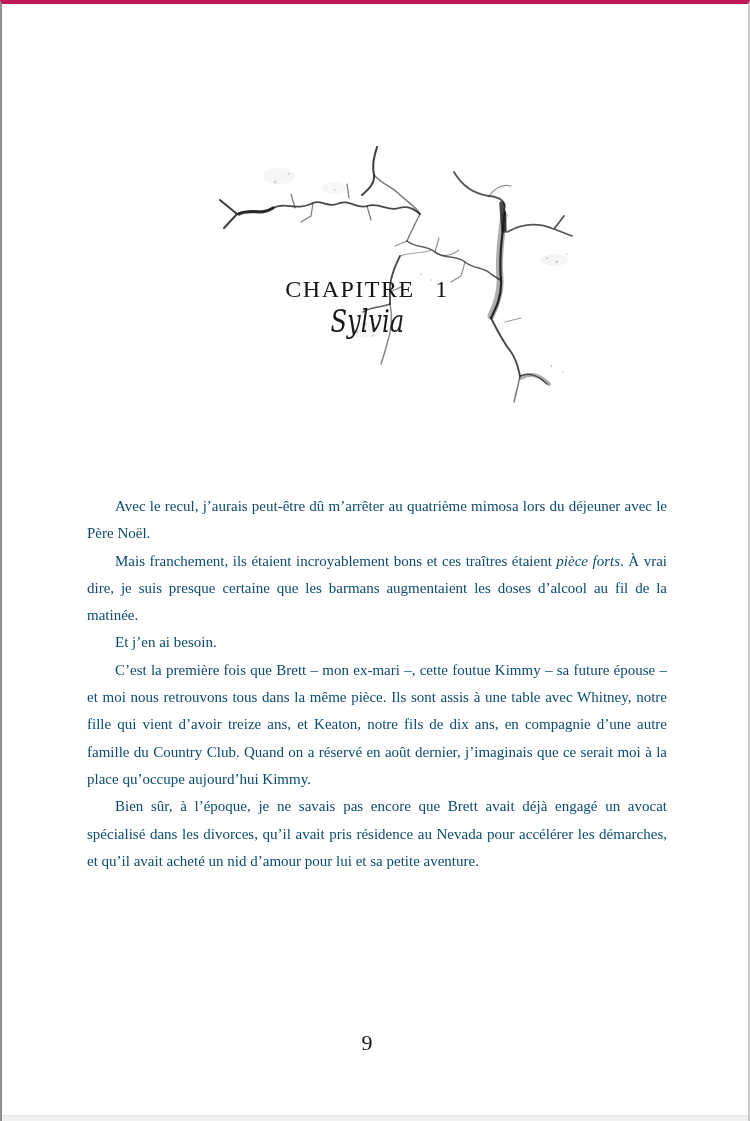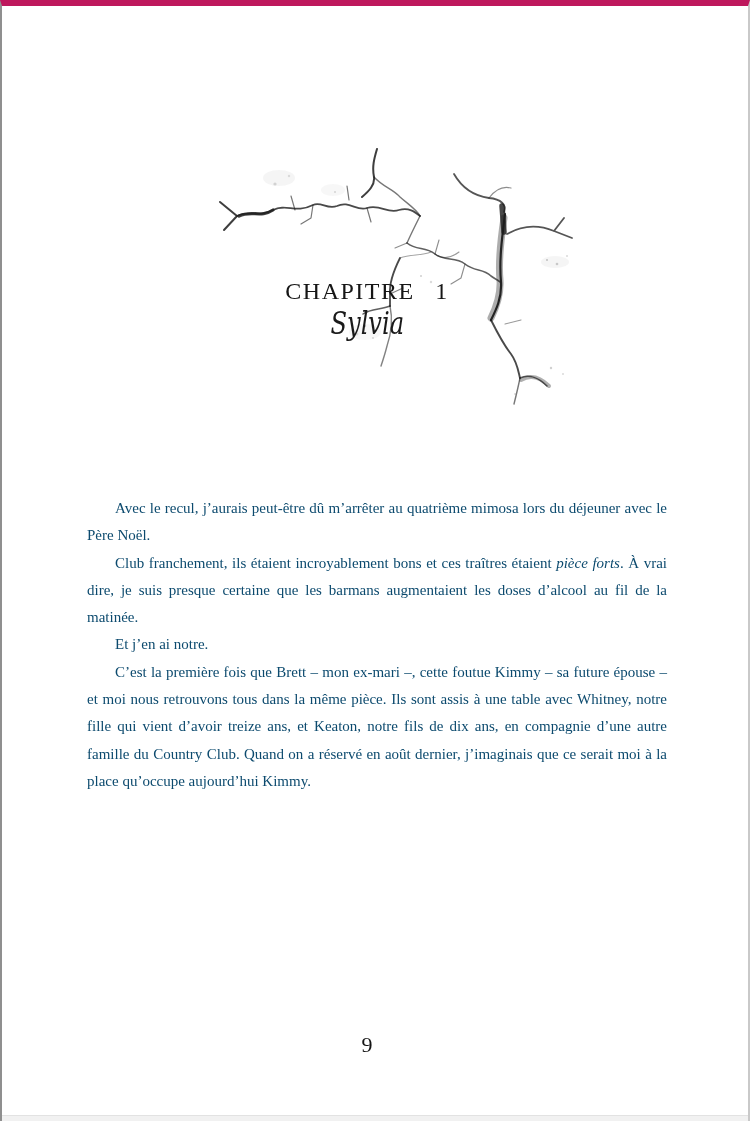--- a/index.html
+++ b/index.html
@@ -2,21 +2,21 @@
 <html><head>
 <meta charset="utf-8">
 <style>
   html,body{margin:0;padding:0;background:#ffffff;}
   .page{
     position:relative;
     width:750px;height:1121px;
     box-sizing:border-box;
     background:#ffffff;
     border-left:2px solid #8f8f8f;
-    border-top:6px solid #be185d;
+    border-top:4px solid #be185d;
     border-right:2px solid #c9c9c9;
     overflow:hidden;
     font-family:"Liberation Serif", serif;
     color:#121212;
   }
   .bottom-strip{
     position:absolute;left:0;right:0;bottom:0;height:5px;
     background:#f1f1f1;border-top:1px solid #e2e2e2;
   }
   .cracks{
@@ -118,21 +118,22 @@
           <circle cx="300" cy="246" r="1" opacity="0.2"></circle>
       </g>
     </g>
   </svg>
 
   <div class="chapter-title">CHAPITRE 1</div>
   <div class="chapter-subtitle"><span class="squeeze">Sylvia</span></div>
 
   <div class="body-text">
     <p>Avec le recul, j’aurais peut-être dû m’arrêter au quatrième mimosa lors du déjeuner avec le Père Noël.</p>
-    <p><span>Club franchement, ils étaient incroyablement bons et ces traîtres étaient </span><em>pièce forts</em><span>. À vrai dire, je suis presque certaine que les barmans augmentaient les doses d’alcool au fil de la matinée.</span></p>
-    <p>Et j’en ai notre.</p>
+    <p><span>Mais franchement, ils étaient incroyablement bons et ces traîtres étaient </span><em>pièce forts</em><span>. À vrai dire, je suis presque certaine que les barmans augmentaient les doses d’alcool au fil de la matinée.</span></p>
+    <p>Et j’en ai besoin.</p>
     <p>C’est la première fois que Brett – mon ex-mari –, cette foutue Kimmy – sa future épouse – et moi nous retrouvons tous dans la même pièce. Ils sont assis à une table avec Whitney, notre fille qui vient d’avoir treize ans, et Keaton, notre fils de dix ans, en compagnie d’une autre famille du Country Club. Quand on a réservé en août dernier, j’imaginais que ce serait moi à la place qu’occupe aujourd’hui Kimmy.</p>
+    <p>Bien sûr, à l’époque, je ne savais pas encore que Brett avait déjà engagé un avocat spécialisé dans les divorces, qu’il avait pris résidence au Nevada pour accélérer les démarches, et qu’il avait acheté un nid d’amour pour lui et sa petite aventure.</p>
   </div>
 
   <div class="page-number">9</div>
 
   <div class="bottom-strip"></div>
 </div>
 
 </body></html>

